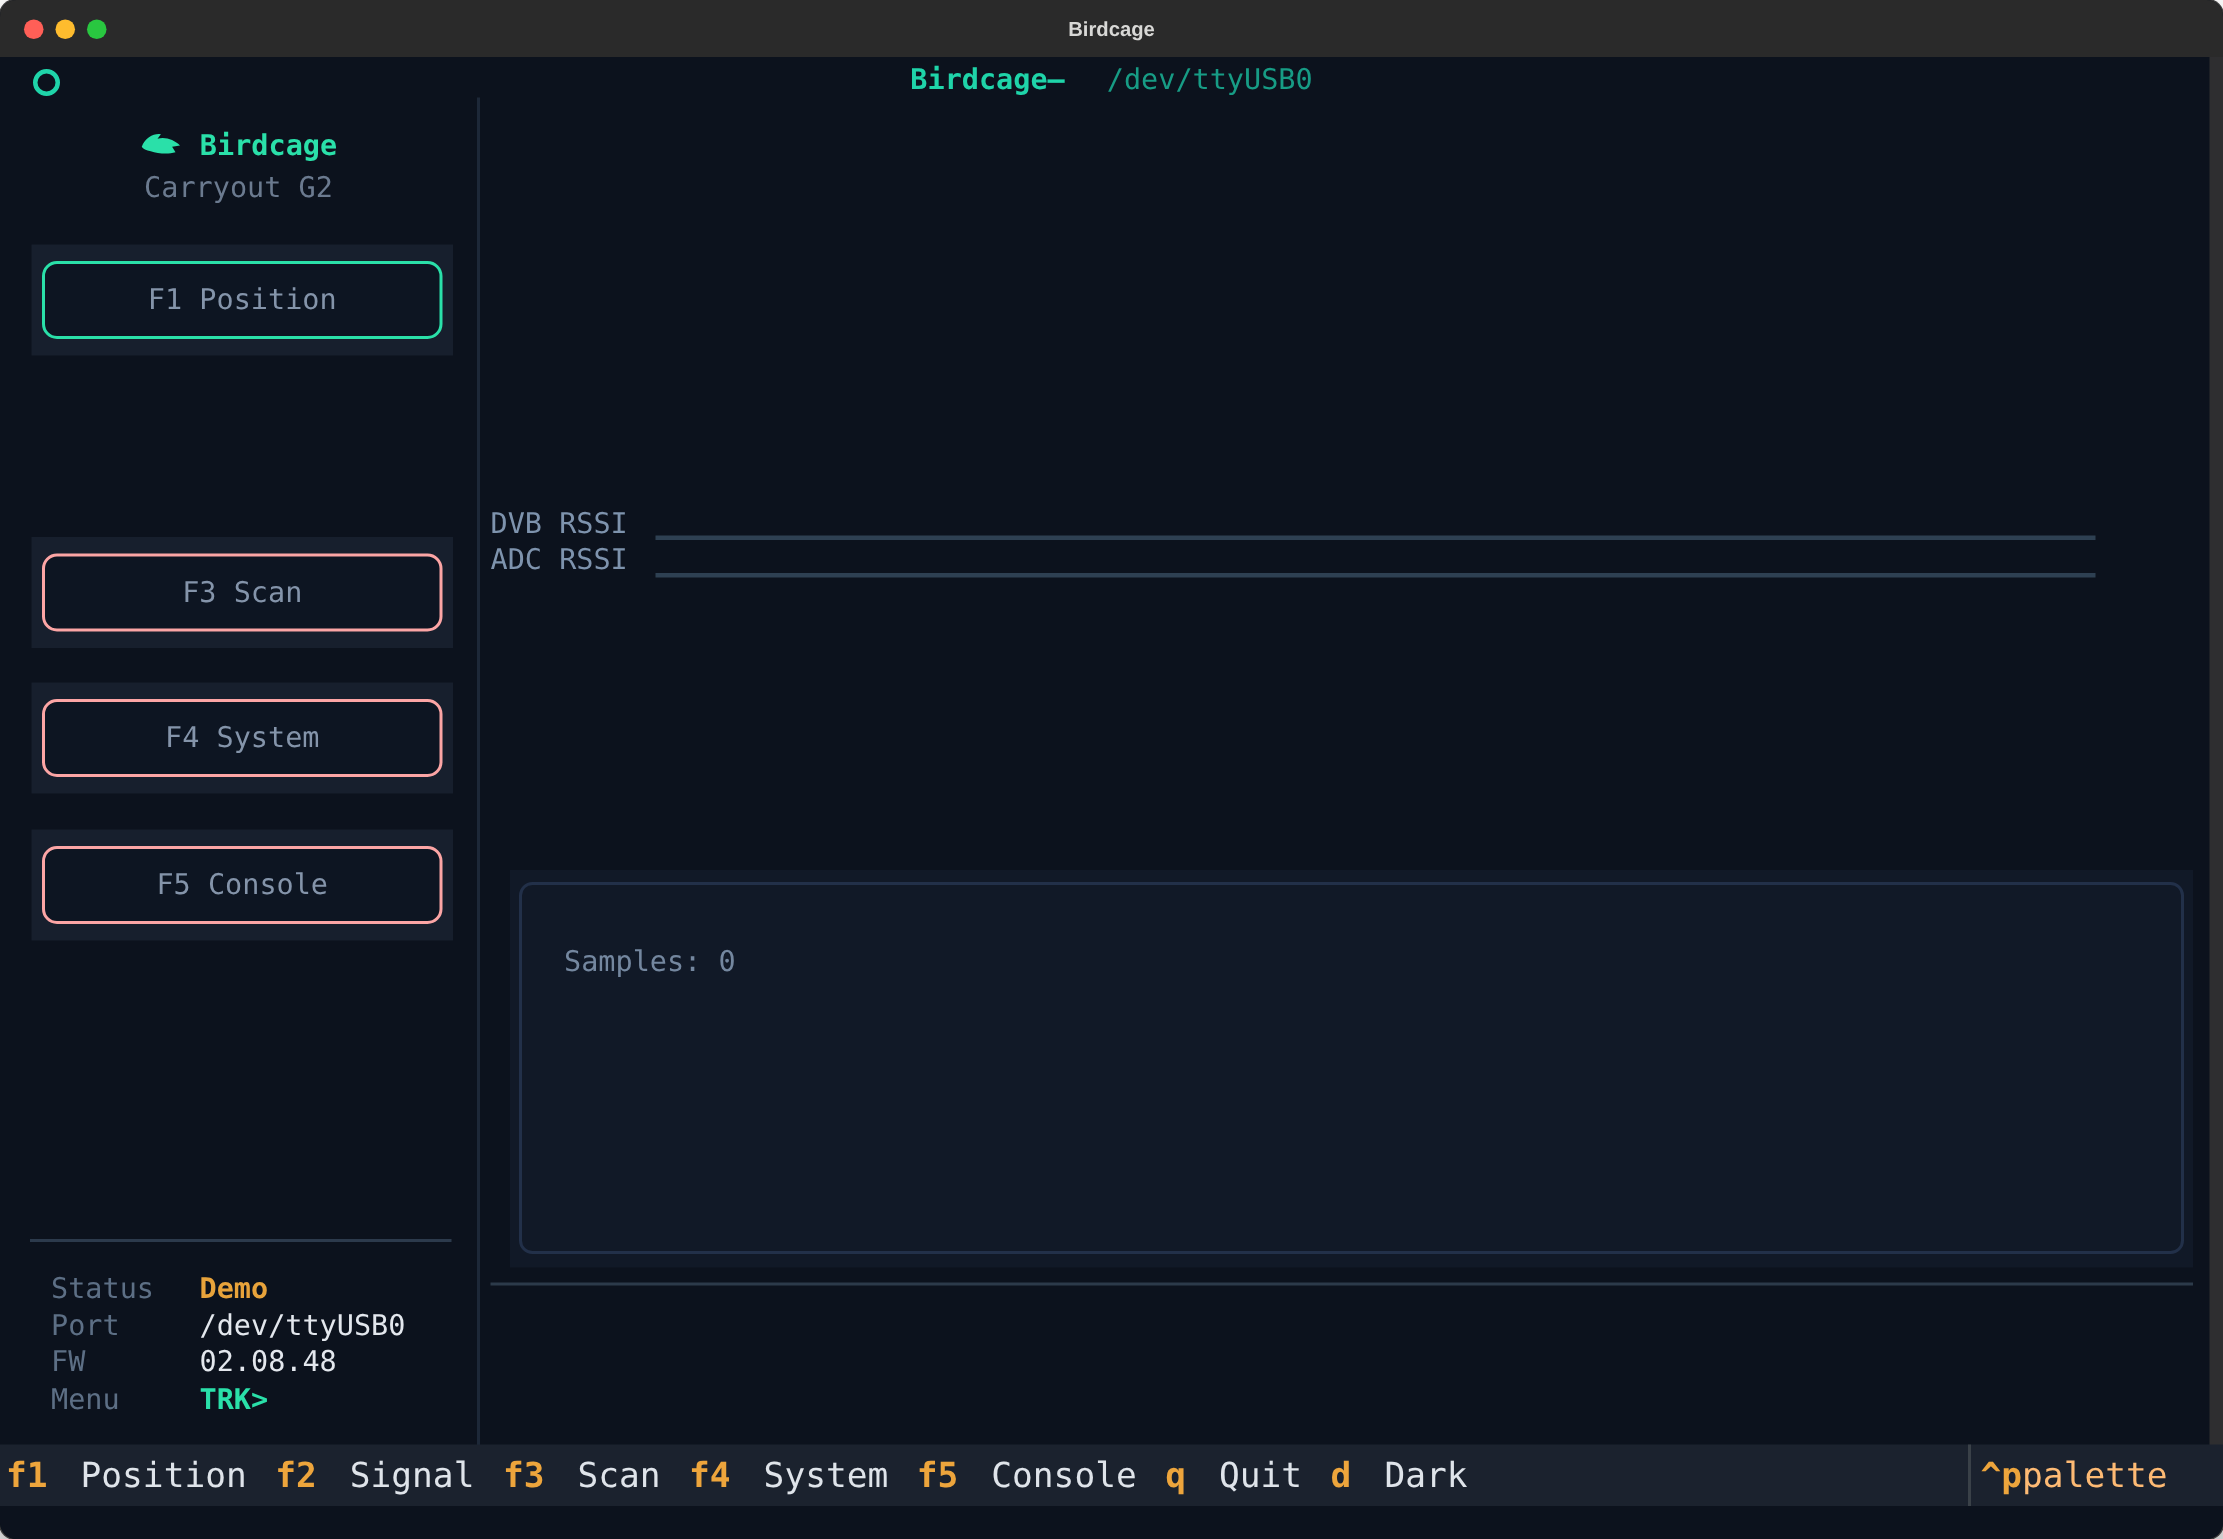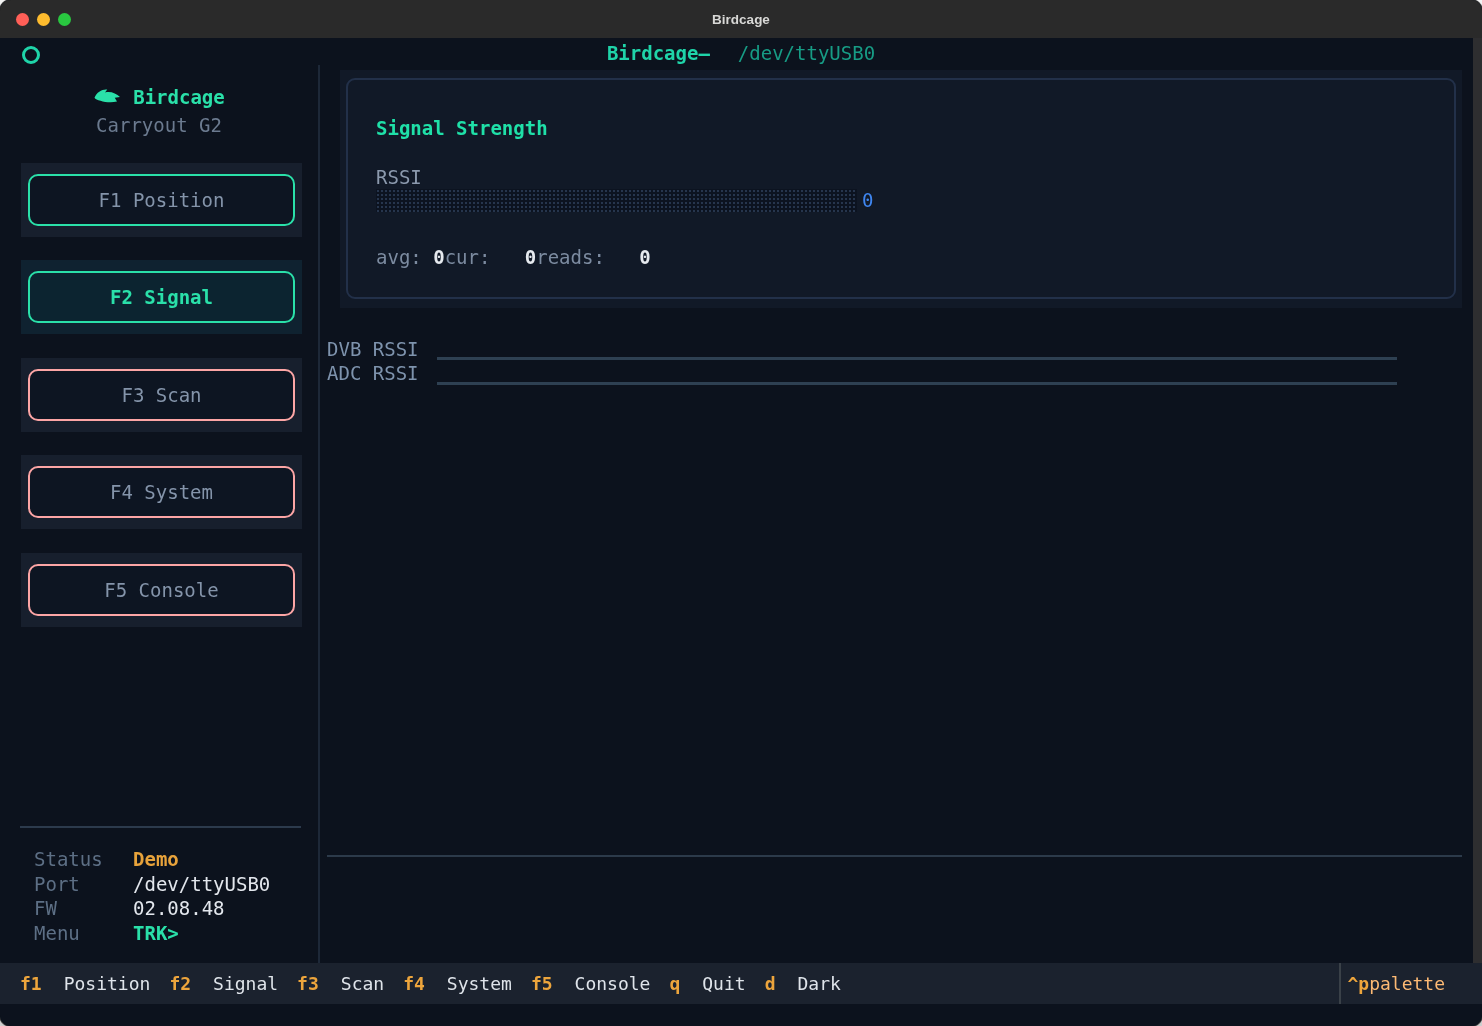--- a/index.html
+++ b/index.html
@@ -81,21 +81,21 @@
   .panel3{left:340px;top:542px;width:1122px;height:265px;}
   .samples-text{position:absolute;left:36px;top:50px;color:#74879f;}
 
   .divider2{position:absolute;left:327px;top:817px;width:1135px;height:2px;background:#2c3a4a;}
   .iters-section{position:absolute;left:320px;top:819px;width:1142px;height:128px;background:#0f1724;}
   .iters-label{position:absolute;left:21px;top:41px;color:#5c7089;}
 
   
   .bottombar{position:absolute;left:0;top:925px;width:1482px;height:41px;
     background:#1b222e;display:flex;align-items:center;
-    padding-left:20px;box-sizing:border-box;font-size:18px;}
+    padding-left:4px;box-sizing:border-box;font-size:23px;}
   .bar-item{display:flex;align-items:center;}
   .bar-item .key{color:#eda53c;font-weight:bold;margin-right:22px;}
   .bar-item .lbl{color:#dfe4ea;margin-right:19px;}
   .bar-right{margin-left:auto;display:flex;align-items:center;height:100%;
     border-left:2px solid #3a4148;padding-left:6px;padding-right:37px;}
   .bar-right .key{color:#eda53c;font-weight:bold;}
   .bar-right .lbl{color:#fdba74;}
 </style>
 </head>
 <body>
@@ -125,23 +125,20 @@
           </svg>
         </span>
         <span class="logo-name">Birdcage</span>
       </div>
       <div class="logo-sub">Carryout G2</div>
     </div>
 
     <div class="tile" style="top:125px">
       <div class="btn focused">F1 Position</div>
     </div>
-    <div class="tile active" style="top:222px">
-      <div class="btn active">F2 Signal</div>
-    </div>
     <div class="tile" style="top:320px">
       <div class="btn">F3 Scan</div>
     </div>
     <div class="tile" style="top:417px">
       <div class="btn">F4 System</div>
     </div>
     <div class="tile" style="top:515px">
       <div class="btn">F5 Console</div>
     </div>
 
@@ -149,34 +146,30 @@
 
     <div class="status">
       <div class="row"><span class="lbl">Status</span><span class="val demo">Demo</span></div>
       <div class="row"><span class="lbl">Port</span><span class="val">/dev/ttyUSB0</span></div>
       <div class="row"><span class="lbl">FW</span><span class="val">02.08.48</span></div>
       <div class="row"><span class="lbl">Menu</span><span class="val menu">TRK&gt;</span></div>
     </div>
 
     <div class="vdivider"></div>
 
-    <div class="panel panel1">
-      <div class="panel-border"></div>
-      <div class="sig-title">Signal Strength</div>
-      <div class="rssi-label">RSSI</div>
-      <div class="gauge"></div>
-      <div class="gauge-value">0</div>
-      <div class="stats"><span class="slabel">avg: </span><span class="sval">0</span><span class="slabel">cur:   </span><span class="sval">0</span><span class="slabel">reads:   </span><span class="sval">0</span></div>
-    </div>
 
     <div class="spark-label" style="top:300px">DVB RSSI</div>
     <div class="spark-line" style="top:319px"></div>
     <div class="spark-label" style="top:324px">ADC RSSI</div>
     <div class="spark-line" style="top:344px"></div>
 
+    <div class="panel panel3">
+      <div class="panel-border"></div>
+      <div class="samples-text">Samples: 0</div>
+    </div>
 
     <div class="divider2"></div>
 
     <div class="bottombar">
       <span class="bar-item">
           <span class="key">f1</span>
           <span class="lbl">Position</span>
         </span>
       <span class="bar-item">
           <span class="key">f2</span>

